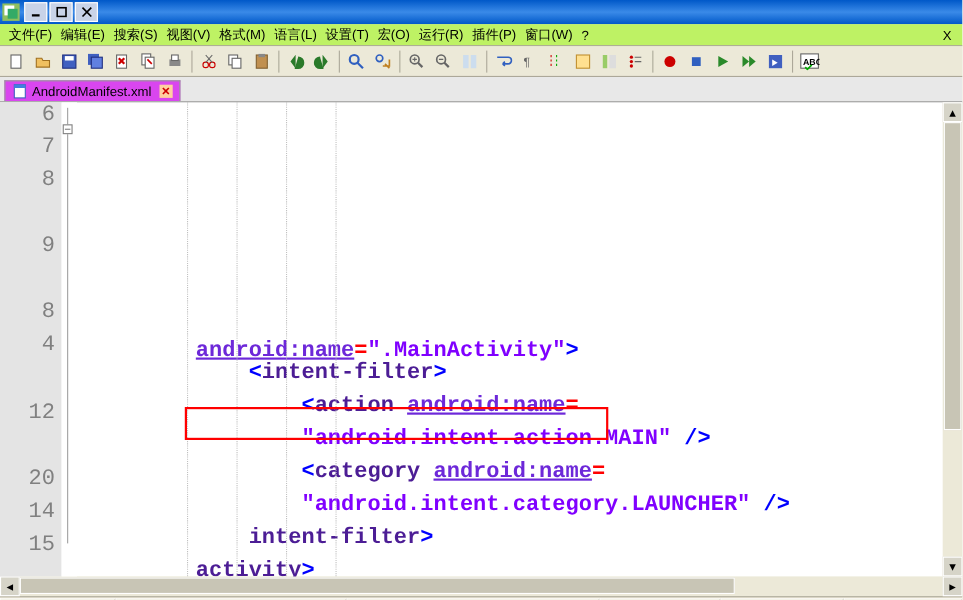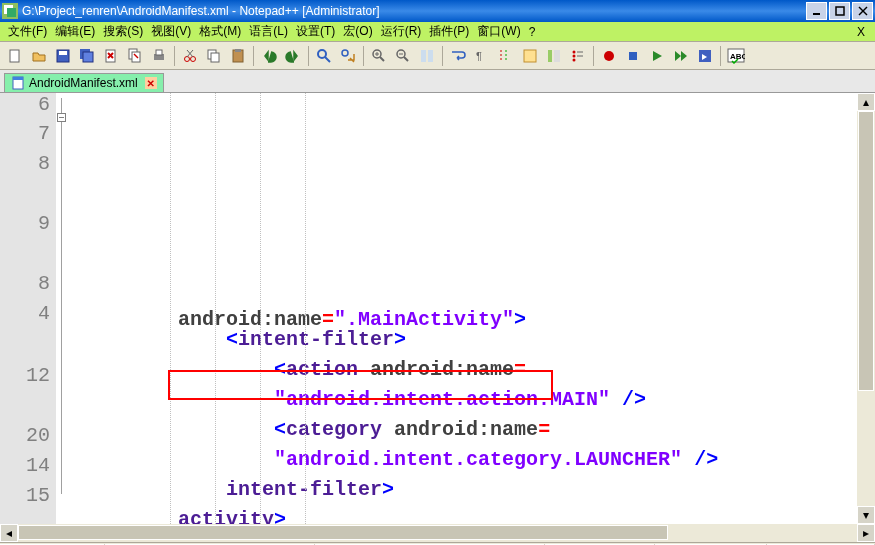--- a/index.html
+++ b/index.html
@@ -9,36 +9,36 @@
 .titlebar .title-text { flex:1; font-size:12px; }
 .winbtns { display:flex; gap:2px; }
 .winbtn { width:21px; height:18px; background:#c8d3e8; border:1px solid #fff; display:flex; align-items:center; justify-content:center; cursor:pointer; }
 .menubar { height:20px; background:#bef264; display:flex; align-items:center; padding:0 4px; border-bottom:1px solid #aca899; }
 .menuitem { padding:2px 4px; cursor:pointer; font-size:12px; }
 .x-right { margin-left:auto; padding-right:6px; }
 .toolbar { height:28px; background:#ece9d8; display:flex; align-items:center; padding:0 4px; gap:2px; border-bottom:1px solid #aca899; }
 .tbtn { width:22px; height:22px; display:flex; align-items:center; justify-content:center; cursor:pointer; }
 .sep { width:1px; height:20px; background:#aca899; margin:0 2px; }
 .tabbar { height:22px; background:#e8e8e8; display:flex; align-items:flex-end; padding-left:4px; }
-.tab { background:#86efac; border:1px solid #999; border-bottom:none; padding:2px 6px; display:flex; align-items:center; gap:4px; cursor:pointer; font-size:12px; }
+.tab { background:#d946ef; border:1px solid #999; border-bottom:none; padding:2px 6px; display:flex; align-items:center; gap:4px; cursor:pointer; font-size:12px; }
 .tab .tab-icon { width:14px; height:14px; }
 .tab .close { color:#c00; font-weight:700; margin-left:3px; width:12px; height:12px; background:#ffd0a0; display:flex; align-items:center; justify-content:center; font-size:10px; }
 .editor-wrap { position:relative; height:432px; background:#fff; border-top:1px solid #999; display:flex; }
 .gutter { width:56px; background:#e4e4e4; text-align:right; color:#808080; font-family:Consolas,'Courier New',monospace; font-size:20px; padding-top:2px; }
 .gutter .ln { height:30px; line-height:30px; padding-right:6px; }
 .gutter .ln.six { height:24px; padding-top:0; line-height:20px; }
 .foldcol { width:14px; background:#fff; position:relative; }
 .vline { position:absolute; left:5px; top:5px; bottom:30px; width:1px; background:#a0a0a0; }
 .foldbox { position:absolute; left:1px; top:20px; width:9px; height:9px; border:1px solid #808080; background:#fff; }
 .foldbox::after { content:""; position:absolute; left:1px; right:1px; top:3px; height:1px; background:#808080; }
 .code { flex:1; font-family:Consolas,'Courier New',monospace; font-size:20px; line-height:30px; font-weight:700; padding-top:2px; white-space:pre; overflow:hidden; position:relative; }
 .code .row { height:30px; }
 .code .row.six { height:20px; }
 .tag { color:#4c1d95; }
-.attr { color:#404040; }
+.attr { color:#6d28d9;text-decoration:underline; }
 .str { color:#8000ff; }
 .angle { color:#0000ff; }
 .eq { color:#ff0000; }
 .indentguide { position:absolute; top:0; bottom:0; width:0; border-left:1px dotted #c0c0c0; }
 .hl-rect { position:absolute; border:2px solid #f00; }
 .scrollbar-v { position:absolute; right:0; top:0; bottom:0; width:18px; background:#ece9d8; }
 .sb-btn { height:18px; background:#d6d4c8; border:1px solid #fff; display:flex; align-items:center; justify-content:center; }
 .sb-thumb { position:absolute; left:1px; right:1px; top:18px; height:280px; background:#c8c5b5; border:1px solid #fff; }
 .scrollbar-h { height:18px; background:#ece9d8; display:flex; }
 .statusbar { height:20px; background:#ece9d8; display:flex; align-items:center; border-top:1px solid #aca899; font-size:11px; }
@@ -46,21 +46,20 @@
 </style>
 </head>
 <body>
 
 <div class="titlebar">
   <svg class="app-icon" viewBox="0 0 16 16">
       <rect width="16" height="16" fill="#8fbf5f"></rect>
       <rect x="2" y="2" width="9" height="9" fill="#fff"></rect>
       <rect x="5" y="5" width="9" height="9" fill="#3a6"></rect>
     </svg>
-  <span class="title-text">G:\Project_renren\AndroidManifest.xml - Notepad++ [Administrator]</span>
   <div class="winbtns">
     <div class="winbtn">
         <svg width="10" height="10">
           <line x1="1" y1="8" x2="8" y2="8" stroke="#000" stroke-width="2"></line>
         </svg>
       </div>
     <div class="winbtn">
         <svg width="10" height="10">
           <rect x="1" y="1" width="8" height="8" fill="none" stroke="#000" stroke-width="1.5"></rect>
         </svg>

